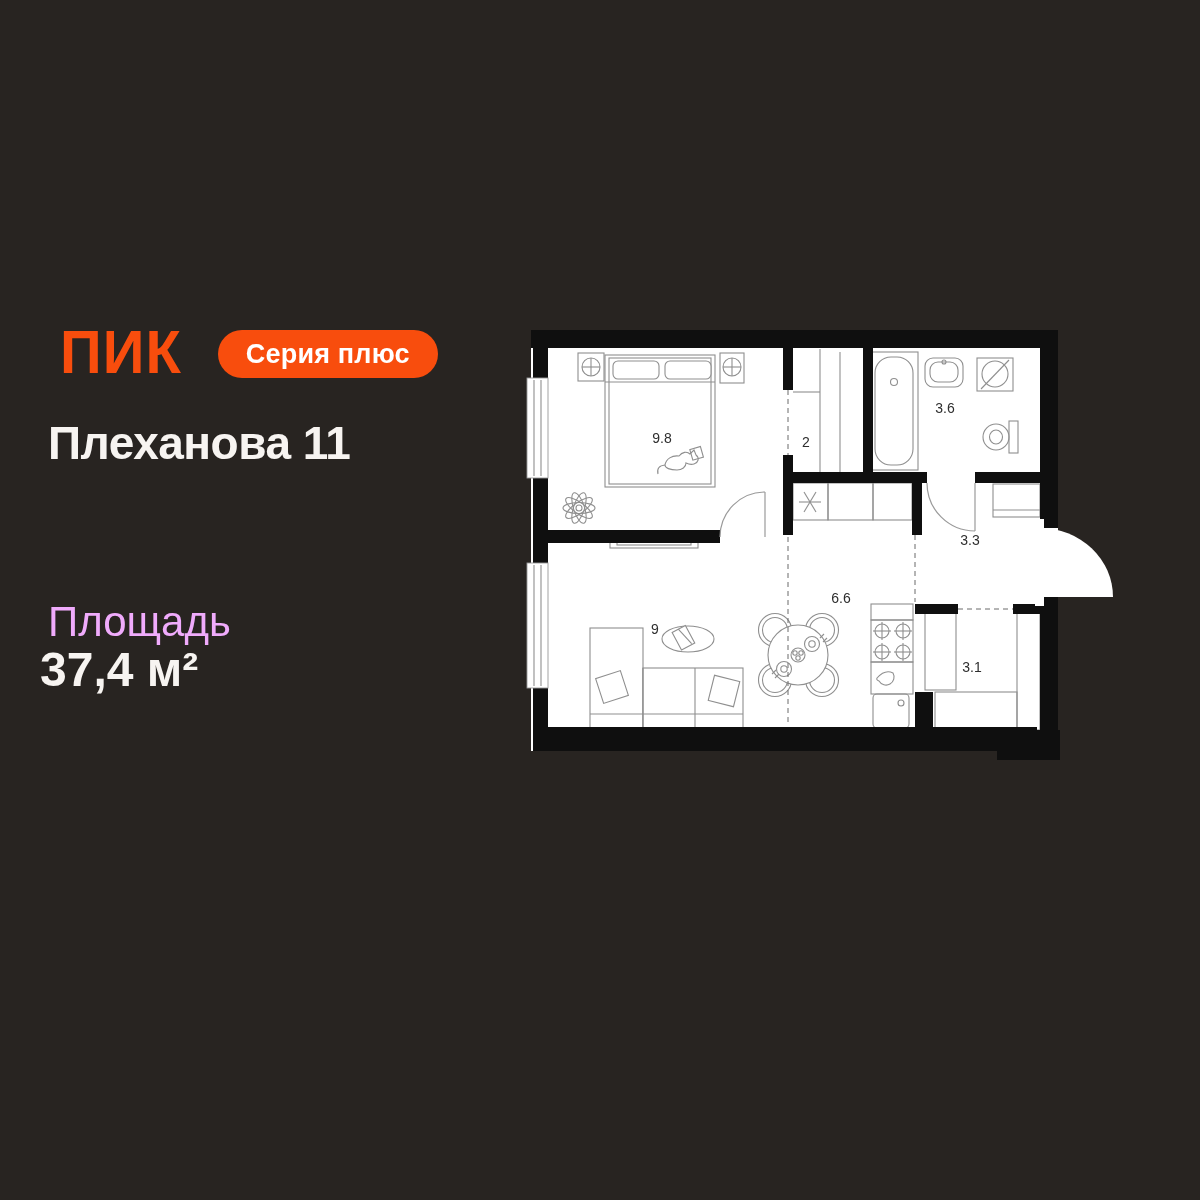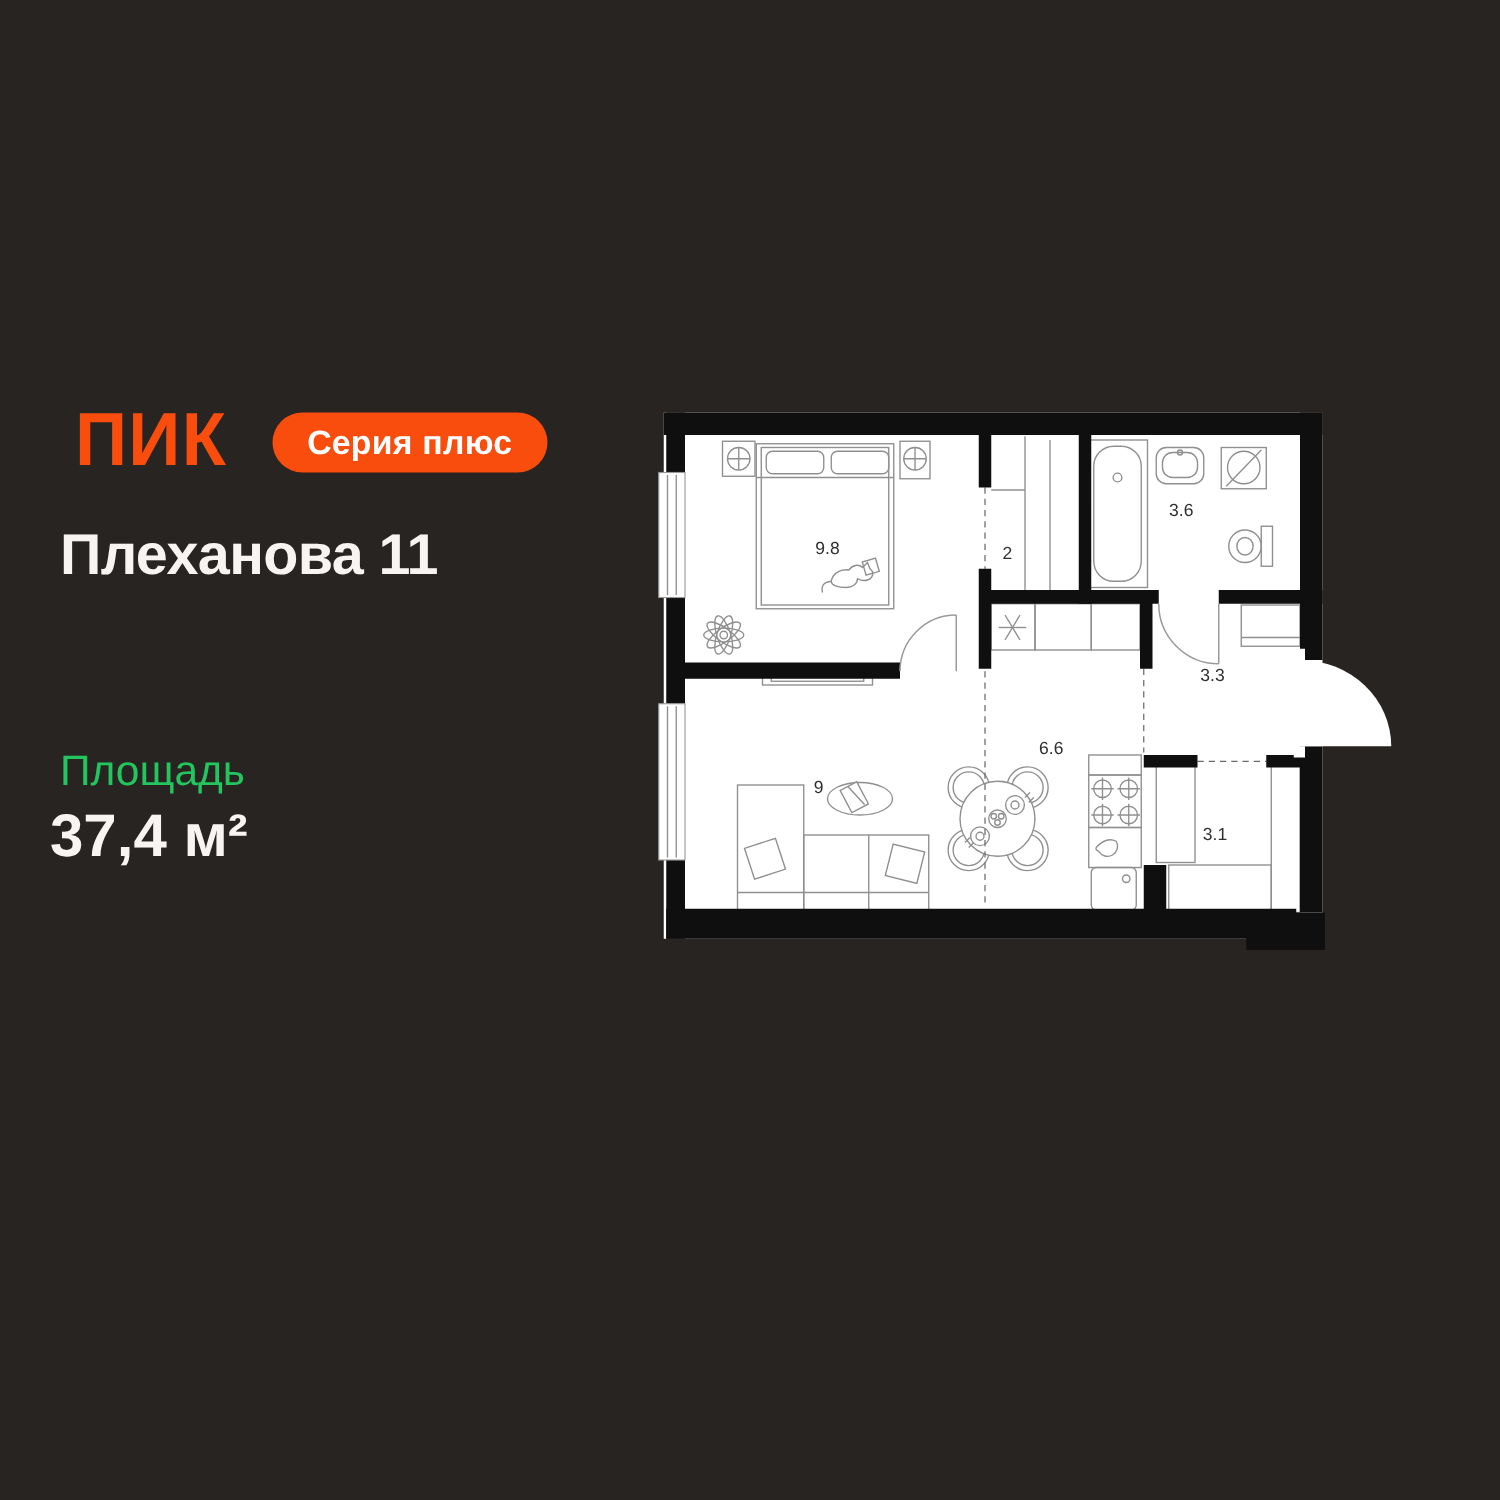--- a/index.html
+++ b/index.html
@@ -21,21 +21,21 @@
     background:#F84D0D;color:#FFFFFF;height:48px;
     border-radius:24px;display:flex;align-items:center;
     padding:0 28px;font-size:27px;font-weight:700;letter-spacing:.2px;
   }
   .title{
     position:absolute;left:48px;top:404px;
     color:#F7F4F1;font-size:46px;font-weight:700;letter-spacing:-.5px;margin-top:12px;
   }
   .area-label{
     position:absolute;left:48px;top:598px;
-    color:#22c55e;font-size:34px;font-weight:500;
+    color:#f0abfc;font-size:42px;font-weight:500;
   }
   .area-value{
     position:absolute;left:40px;top:642px;
     color:#F7F4F1;font-size:48px;font-weight:700;
   }
   .plan{position:absolute;left:515px;top:322px;}
   
   .f{stroke:#8f8f8f;stroke-width:1.1;fill:none;}
   .fw{stroke:#8f8f8f;stroke-width:1.1;fill:#ffffff;}
   .wall{fill:#0f0f0f;}

